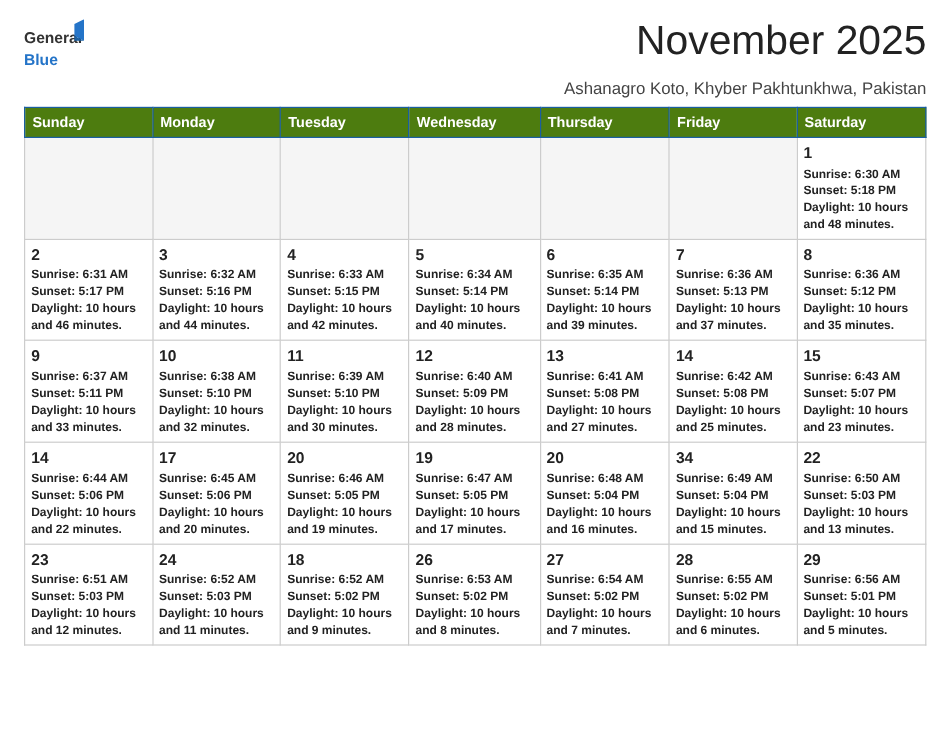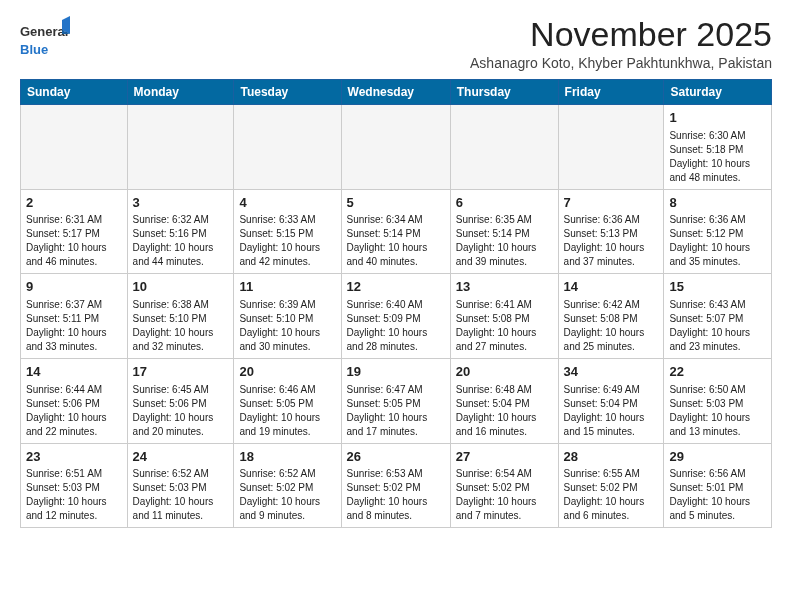--- a/index.html
+++ b/index.html
@@ -31,30 +31,30 @@
     }
     .month-title {
       font-size: 34px;
       font-weight: normal;
       color: #222;
       line-height: 1.1;
     }
     .subtitle {
       font-size: 14px;
       color: #444;
-      margin-top: 2px;
+      margin-top: 12px;
     }
     .calendar {
       width: 100%;
       border-collapse: collapse;
       margin-top: 8px;
       font-size: 10.5px;
     }
     .calendar thead th {
-      background: #0369a1;
+      background: #4d7c0f;
       color: #fff;
       font-size: 12px;
       font-weight: bold;
       padding: 5px 6px;
       text-align: left;
       border: 1px solid #1a5fa0;
     }
     .calendar tbody td {
       border: 1px solid #ccc;
       vertical-align: top;
@@ -71,20 +71,21 @@
     .day-num {
       font-size: 13px;
       font-weight: bold;
       display: block;
       margin-bottom: 2px;
     }
     .day-info {
       font-size: 10px;
       color: #222;
       line-height: 1.4;
+      font-weight: bold;
     }
   </style>
 </head>
 <body>
 
 <div class="page">
   <div class="header">
     <div class="logo">
     <svg width="52" height="44" viewBox="0 0 52 44" xmlns="http://www.w3.org/2000/svg">
       <text y="20" x="0" font-size="13" font-weight="bold" fill="#333" font-family="Arial">General</text>

